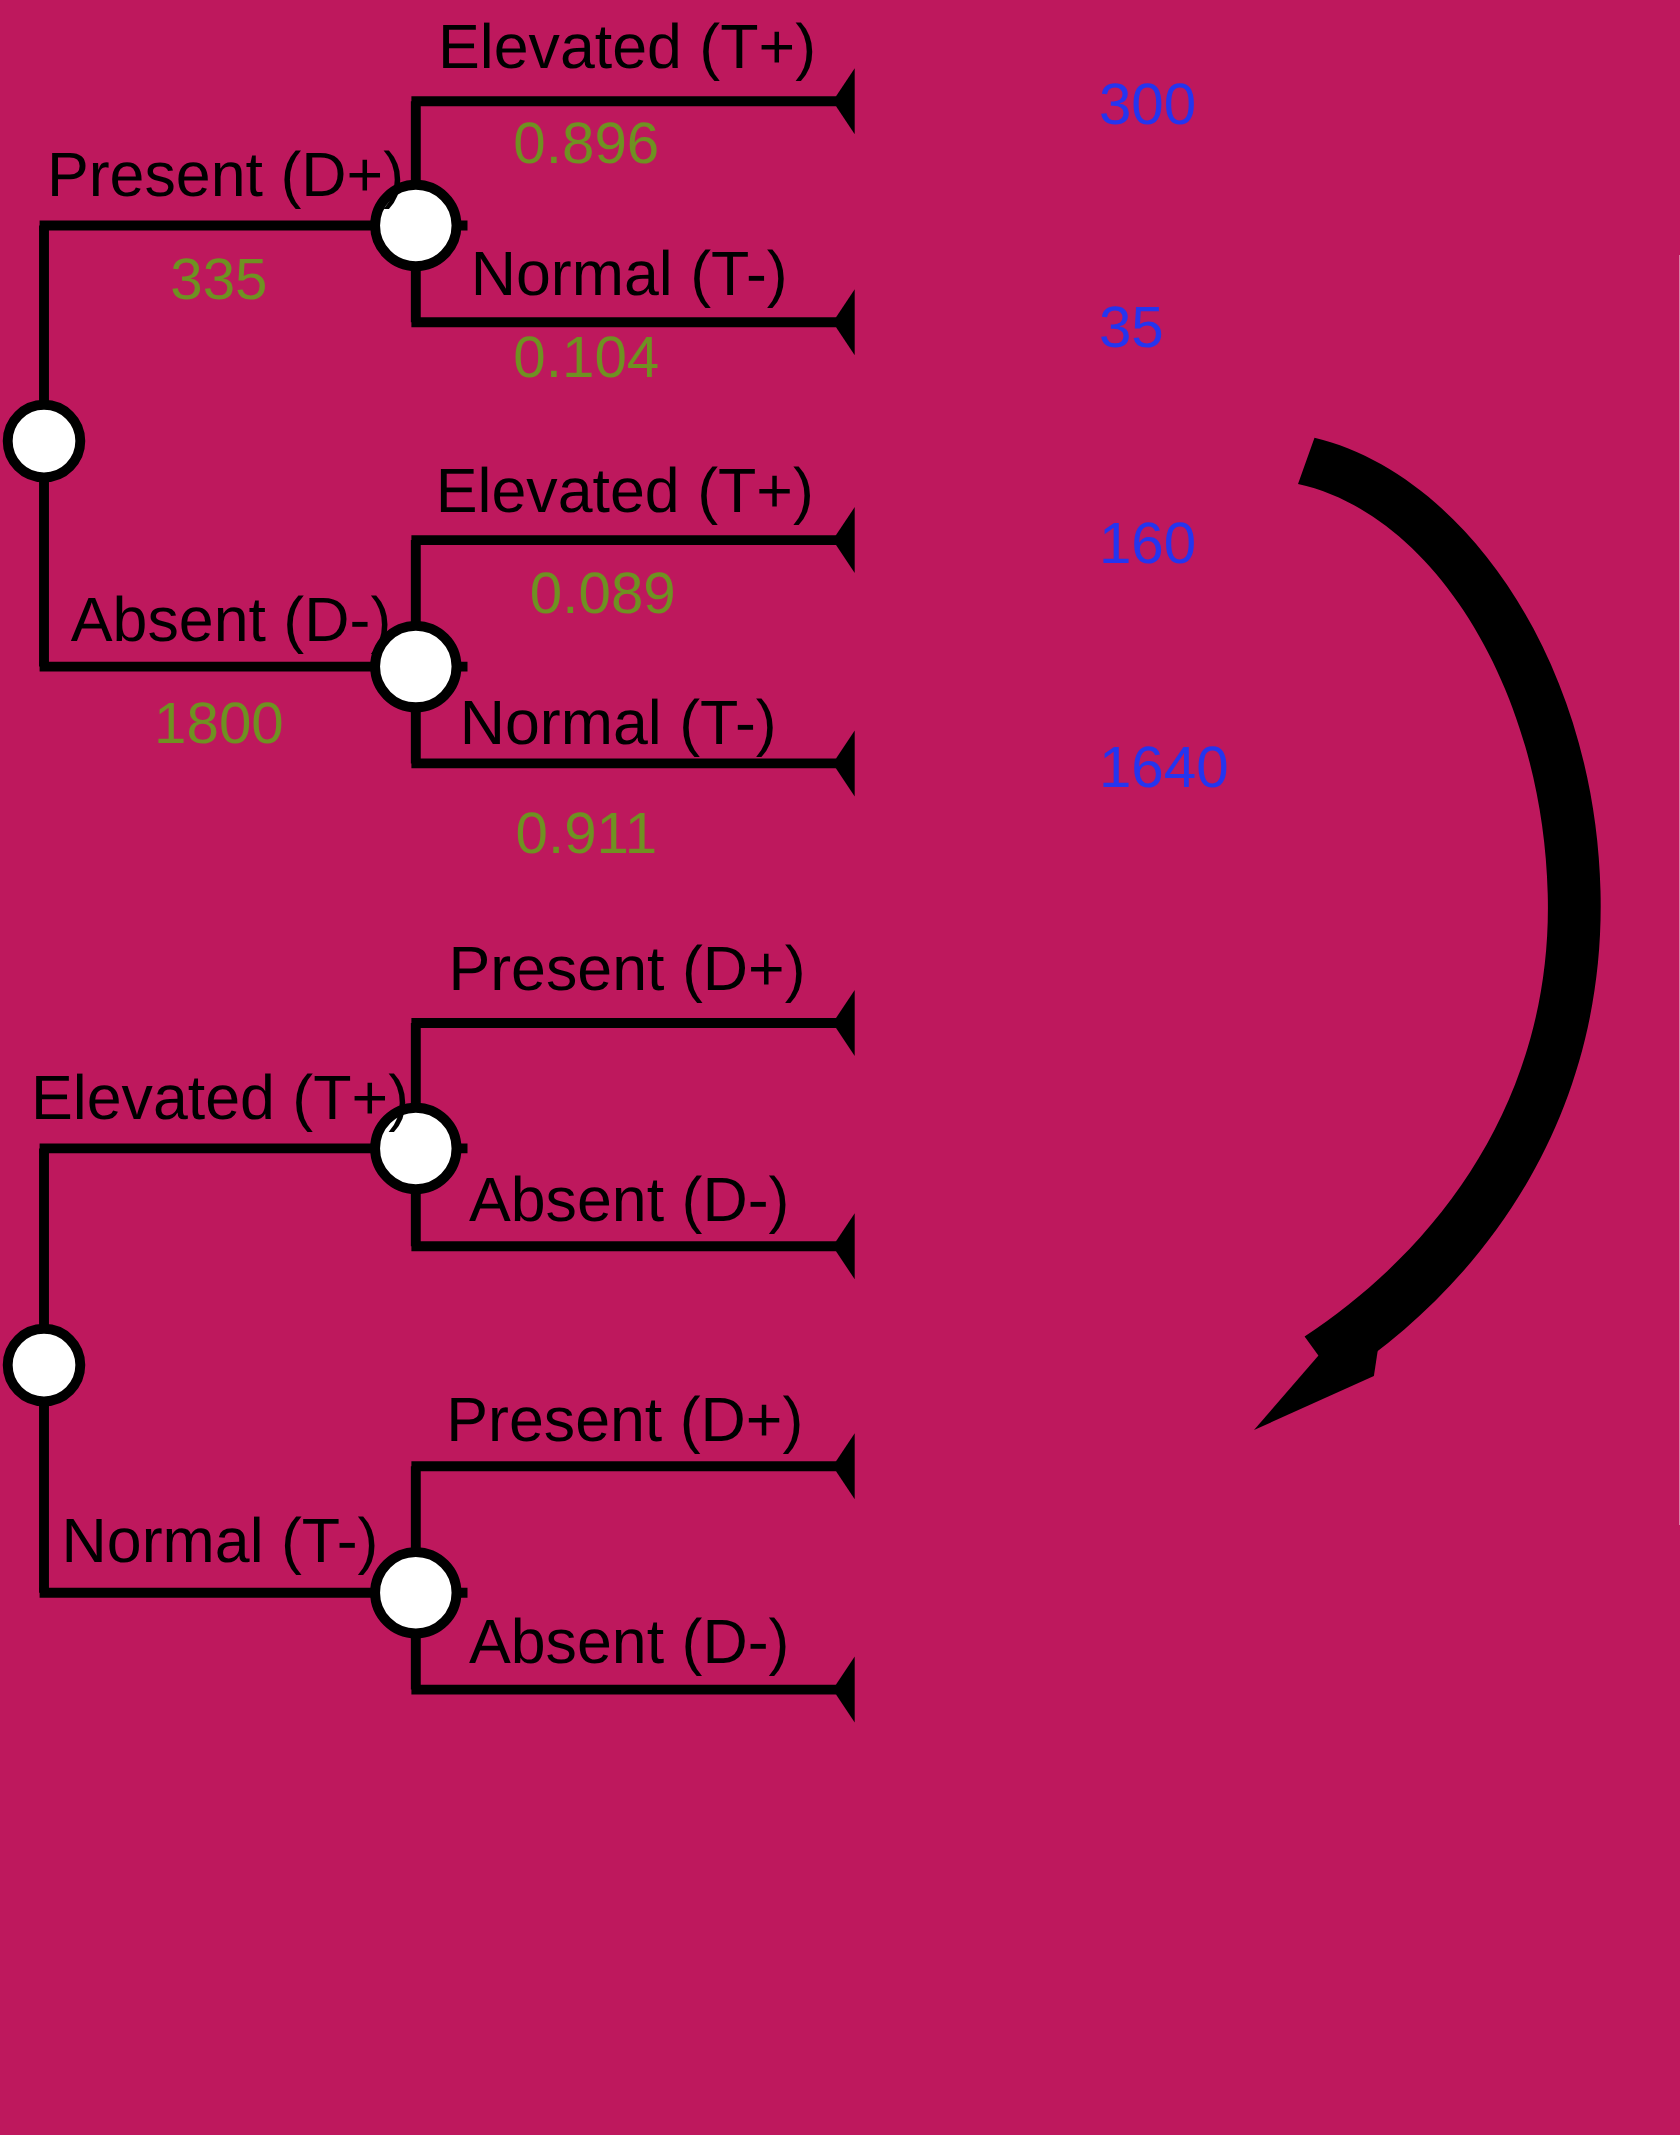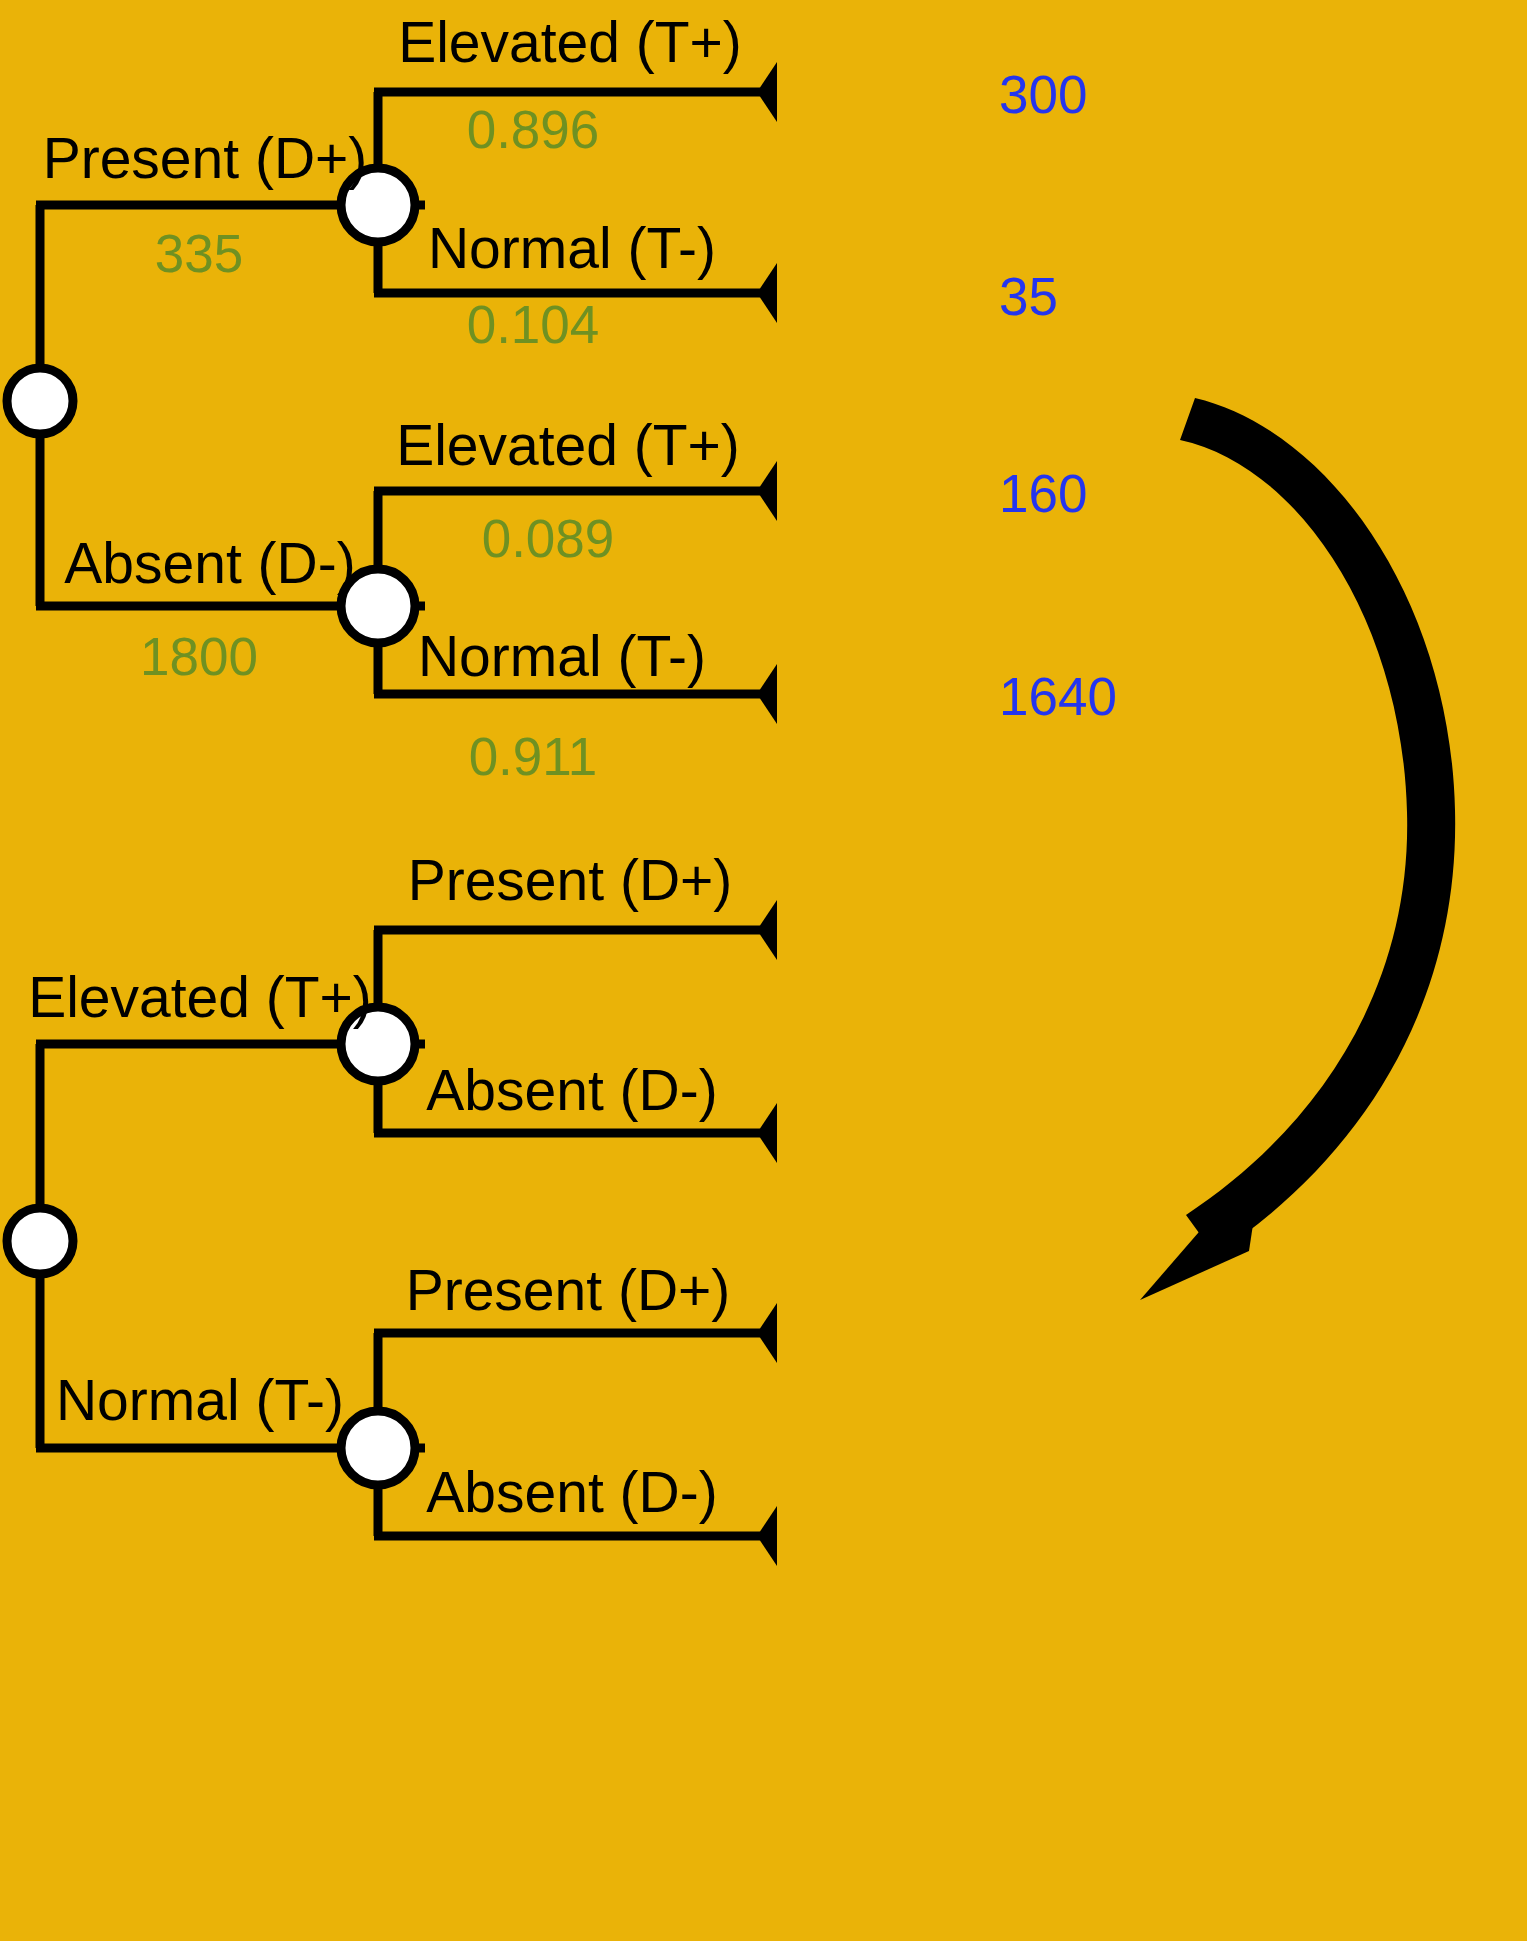--- a/index.html
+++ b/index.html
@@ -11,21 +11,21 @@
   body {
     width: 1527px;
     height: 1941px;
     font-family: "Liberation Sans", sans-serif;
     overflow: hidden;
   }
   #diagram-root {
     position: relative;
     width: 1527px;
     height: 1941px;
-    background: #eab308;
+    background: #be185d;
   }
   svg.tree-canvas {
     position: absolute;
     inset: 0;
     width: 1527px;
     height: 1941px;
     display: block;
   }
   .branch-line {
     stroke: #000000;

